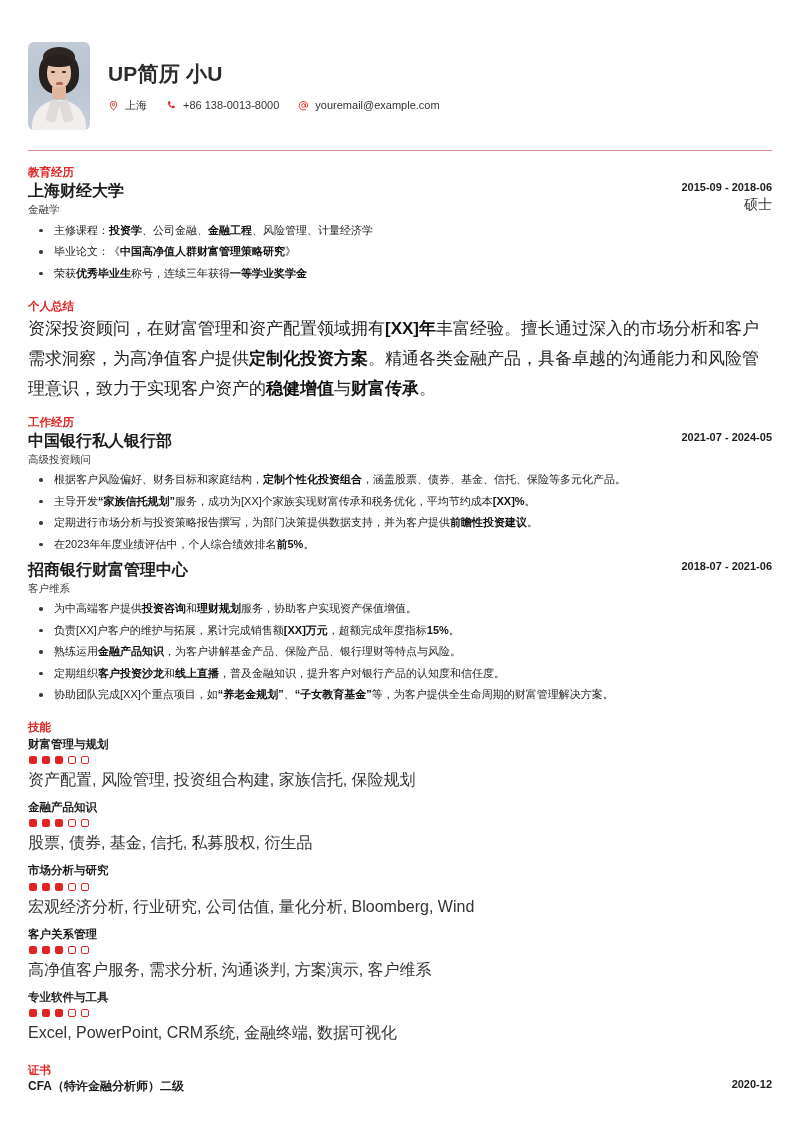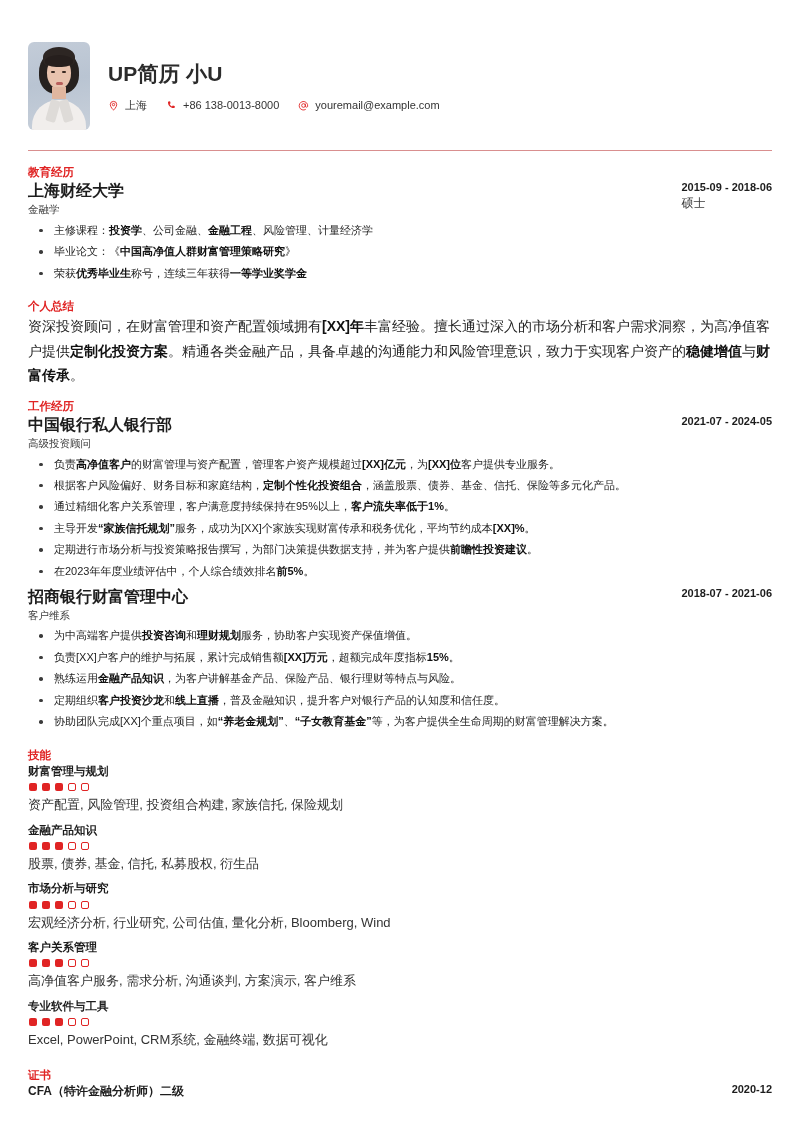--- a/index.html
+++ b/index.html
@@ -73,45 +73,45 @@
   
   .section { padding: 0 6px; }
   .sec-title {
     color:#e02424; font-weight:700; font-size:11.5px; line-height:1.25; margin-bottom:1px;
   }
   .entry { margin-bottom: 4px; }
   .entry-top { display:flex; justify-content:space-between; align-items:flex-start; }
   .org { font-weight:700; font-size:16px; color:#1d1d1d; line-height:1.35; }
   .sub { font-size:10.5px; color:#3a3a3a; line-height:1.4; }
   .dates { font-weight:700; font-size:11px; color:#1d1d1d; text-align:right; line-height:1.35; white-space:nowrap; }
-  .meta { font-size:12px; color:#3a3a3a; text-align:left; line-height:1.4; white-space:nowrap; }
+  .meta { font-size:14px; color:#3a3a3a; text-align:right; line-height:1.4; white-space:nowrap; }
 
   ul.bullets { list-style:none; margin: 3px 0 0 0; padding:0; }
   ul.bullets li {
     position:relative; padding-left: 26px; font-size: 11px; color:#242424;
     line-height: 1.95;
   }
   ul.bullets li::before {
     content:""; position:absolute; left: 11px; top: 9px;
     width:3.5px; height:3.5px; background:#3b3b3b; border-radius:50%;
   }
   b { font-weight:700; color:#111; }
 
-  .summary { font-size:14px; line-height:1.75; color:#242424; }
+  .summary { font-size:17px; line-height:1.75; color:#242424; }
 
   .sec-gap { height: 11px; }
 
   
   .skill { margin-bottom: 7px; }
   .skill-name { font-weight:700; font-size:11.5px; color:#1d1d1d; line-height:1.5; }
   .dots { display:flex; gap:5px; margin: 3px 0 4px 1px; }
   .dot { width:8px; height:8px; border-radius:2px; }
   .dot.on { background:#e02424; }
   .dot.off { background:#ffffff; border:1.6px solid #e02424; }
-  .skill-items { font-size:13px; color:#333; line-height:1.5; }
+  .skill-items { font-size:16px; color:#333; line-height:1.5; }
 
   
   .cert-row { display:flex; justify-content:space-between; align-items:flex-start; }
   .cert-name { font-weight:700; font-size:12px; color:#1d1d1d; line-height:1.4; }
   .cert-date { font-weight:700; font-size:11px; color:#1d1d1d; white-space:nowrap; }
 </style>
 </head>
 <body>
 
 <div class="page">
@@ -199,23 +199,21 @@
           <div class="entry-top">
             <div>
               <div class="org">中国银行私人银行部</div>
               <div class="sub">高级投资顾问</div>
             </div>
             <div>
               <div class="dates">2021-07 - 2024-05</div>
             </div>
           </div>
           <ul class="bullets">
-            <li>负责<b>高净值客户</b>的财富管理与资产配置，管理客户资产规模超过<b>[XX]亿元</b>，为<b>[XX]位</b>客户提供专业服务。</li>
             <li>根据客户风险偏好、财务目标和家庭结构，<b>定制个性化投资组合</b>，涵盖股票、债券、基金、信托、保险等多元化产品。</li>
-            <li>通过精细化客户关系管理，客户满意度持续保持在95%以上，<b>客户流失率低于1%</b>。</li>
             <li>主导开发<b>“家族信托规划”</b>服务，成功为[XX]个家族实现财富传承和税务优化，平均节约成本<b>[XX]%</b>。</li>
             <li>定期进行市场分析与投资策略报告撰写，为部门决策提供数据支持，并为客户提供<b>前瞻性投资建议</b>。</li>
             <li>在2023年年度业绩评估中，个人综合绩效排名<b>前5%</b>。</li>
           </ul>
         </div>
         <div class="entry">
           <div class="entry-top">
             <div>
               <div class="org">招商银行财富管理中心</div>
               <div class="sub">客户维系</div>

